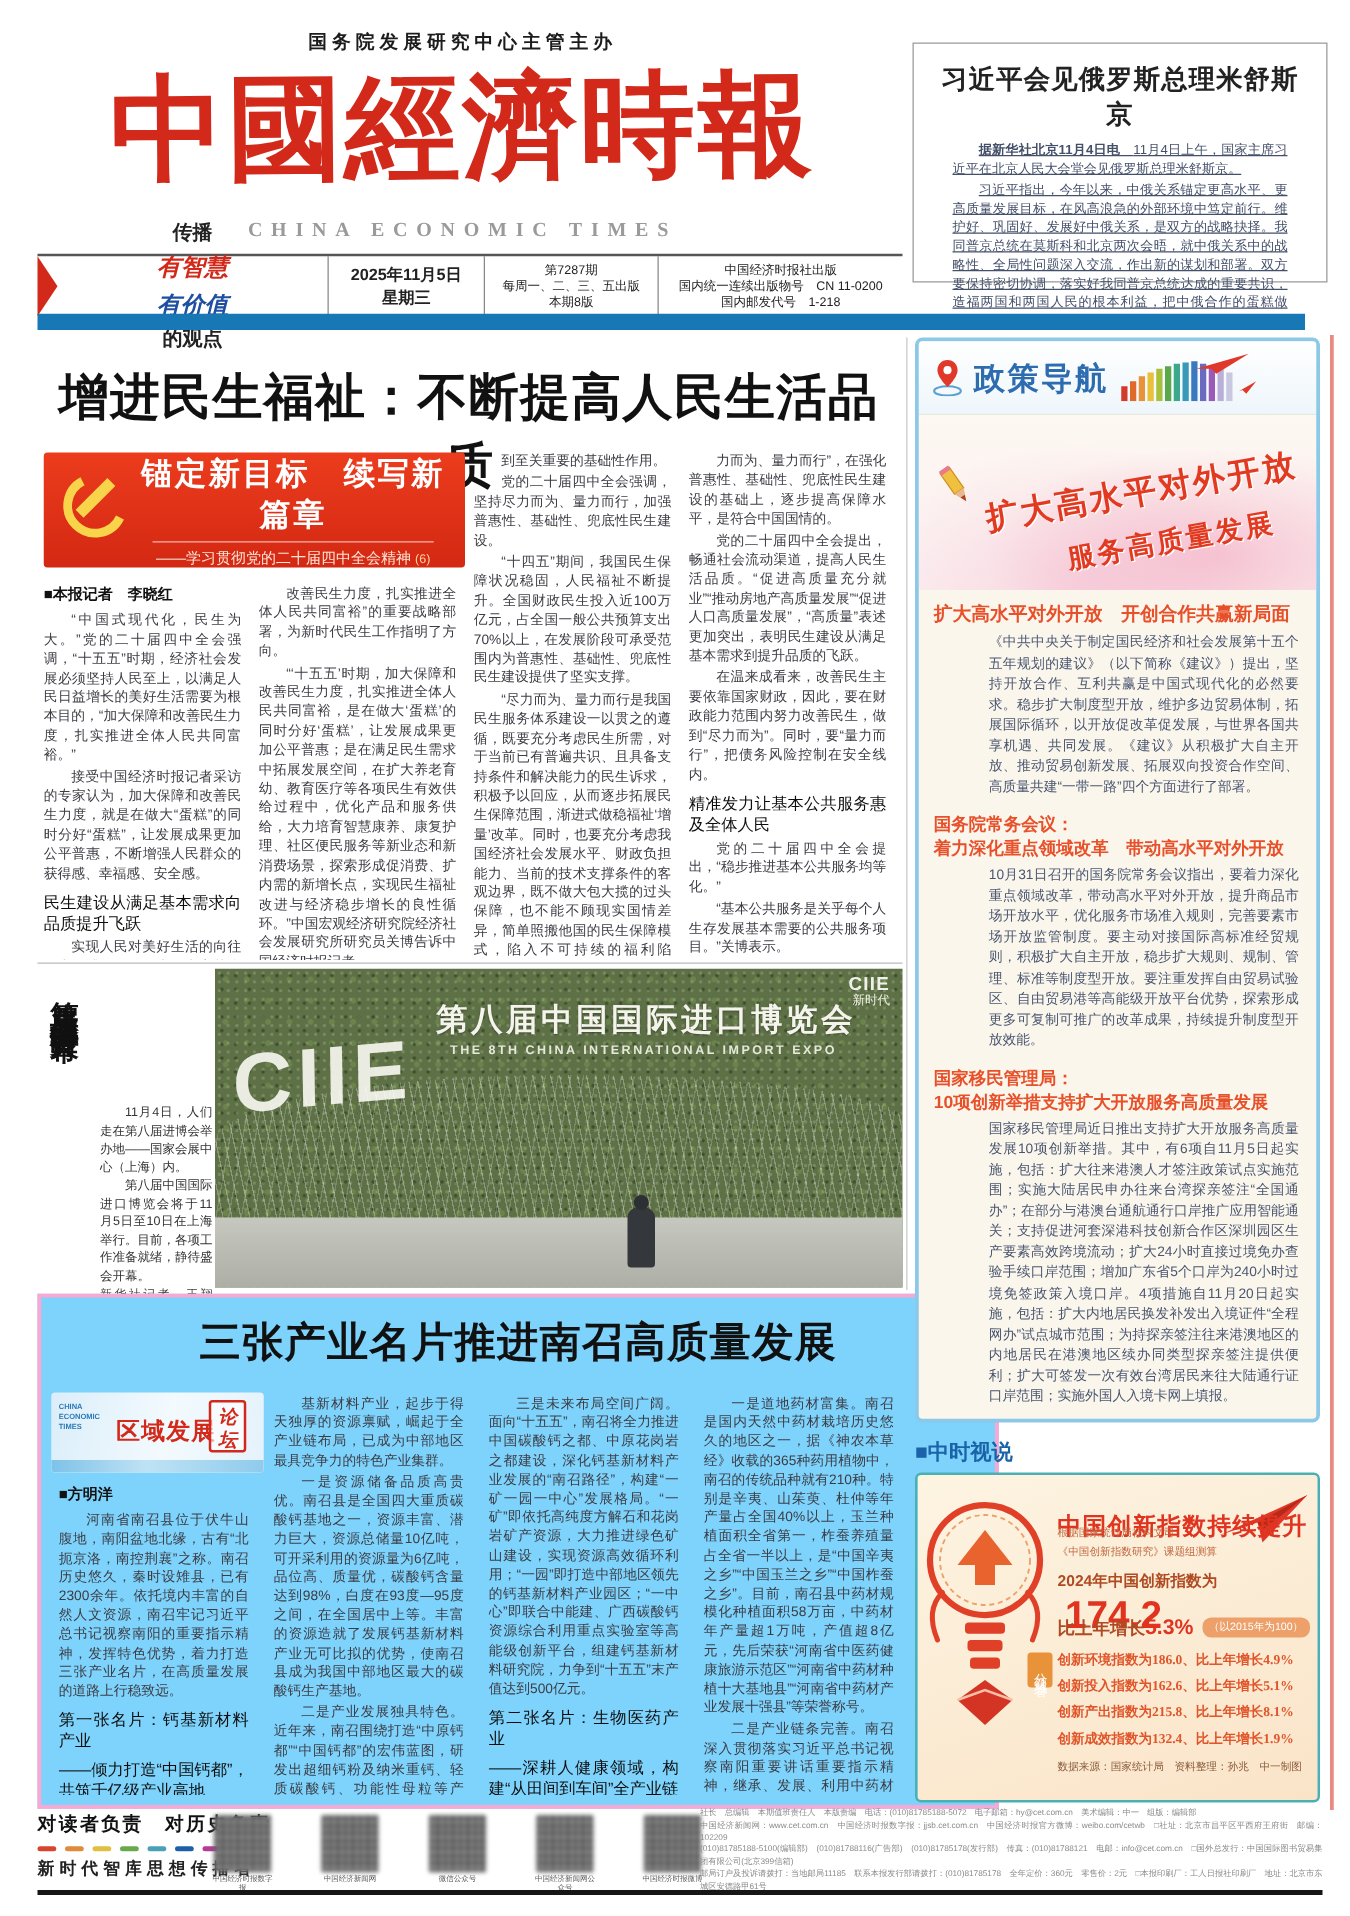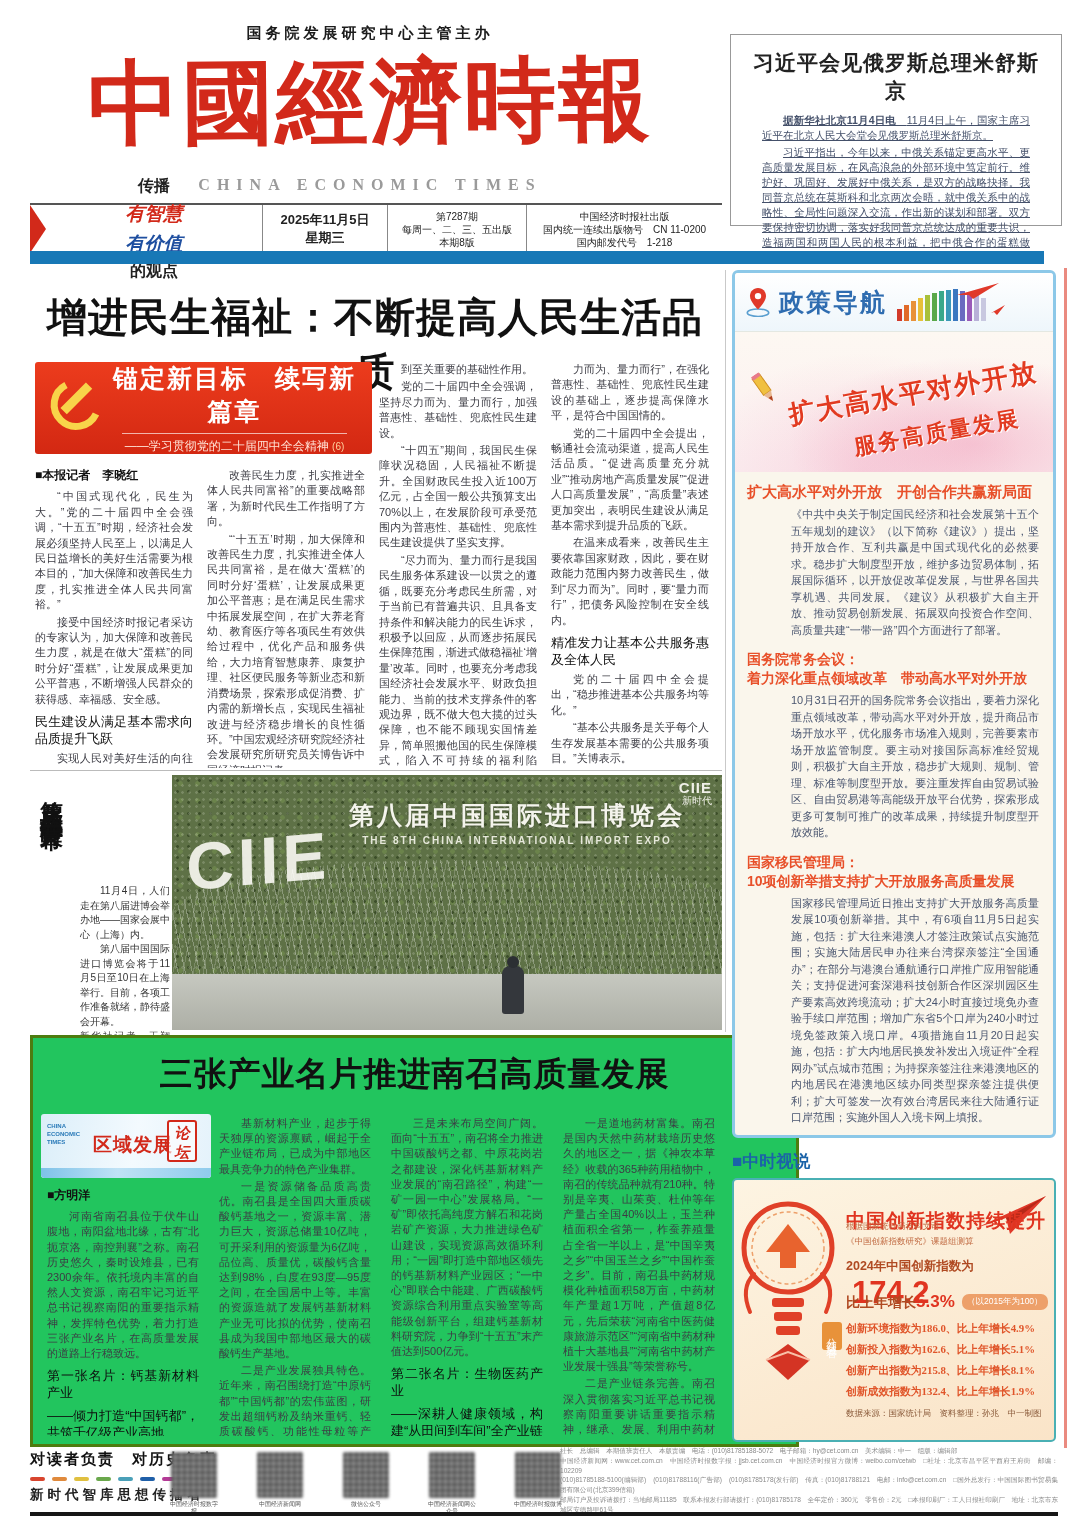--- a/index.html
+++ b/index.html
@@ -57,34 +57,34 @@
   .photo-credit{margin-top:5px;text-indent:0 !important;font-size:9.5px;color:#444;}
   .photo{top:775px;left:172px;width:550px;height:255px;background-color:#5e7146;overflow:hidden;
          background-image:radial-gradient(rgba(235,240,220,.20) 1px,transparent 1.6px),
                           radial-gradient(rgba(18,36,8,.45) 1px,transparent 1.7px),
                           radial-gradient(rgba(120,150,80,.5) 2px,transparent 2.6px);
          background-size:7px 7px,11px 11px,17px 17px;}
   .photo-big{position:absolute;top:48px;left:14px;font-size:66px;font-weight:bold;color:#f2f2ea;
              letter-spacing:4px;transform:rotate(-5deg) skewX(-4deg);opacity:.95;}
   .photo-cn{position:absolute;top:24px;left:150px;width:390px;text-align:center;font-size:25px;font-weight:bold;
             color:#f4f4ec;letter-spacing:3px;text-shadow:0 1px 2px rgba(0,0,0,.35);}
-  .photo-en{position:absolute;top:60px;left:150px;width:390px;text-align:center;font-size:10px;font-weight:bold;
-            color:#e6e8da;letter-spacing:2px;}
+  .photo-en{position:absolute;top:60px;left:150px;width:390px;font-size:10px;font-weight:bold;
+            color:#e6e8da;letter-spacing:2px;padding-left:38px;}
   .photo-logo{position:absolute;top:6px;right:10px;text-align:right;color:#f0f0e8;line-height:13px;}
   .photo-logo .l1{font-size:15px;font-weight:bold;letter-spacing:1px;}
   .photo-logo .l2{font-size:10px;}
   .net{position:absolute;bottom:50px;left:0;width:100%;height:120px;
        background:repeating-linear-gradient(78deg,rgba(255,255,255,.28) 0 1px,transparent 1px 7px),
                   repeating-linear-gradient(100deg,rgba(255,255,255,.18) 0 1px,transparent 1px 10px);
        border-radius:100% 100% 0 0/90% 60% 0 0;}
   .ground{position:absolute;bottom:0;left:0;width:100%;height:56px;background:linear-gradient(#c6c8c0,#adafa6);}
   .person-body{position:absolute;bottom:16px;left:330px;width:22px;height:48px;background:#34373c;border-radius:8px 8px 3px 3px;}
   .person-head{position:absolute;bottom:62px;left:335px;width:12px;height:12px;background:#2c2f33;border-radius:50%;}
   
-  .regional{top:1035px;left:30px;width:769px;height:412px;border:3px solid #4d7c0f;background:#22c55e;box-sizing:border-box;}
+  .regional{top:1035px;left:30px;width:769px;height:412px;border:3px solid #f9a8d4;background:#7dd3fc;box-sizing:border-box;}
   .reg-title{position:absolute;top:14px;left:0;width:100%;text-align:center;font-size:33px;font-weight:900;
              font-family:"Liberation Serif",serif;color:#111;letter-spacing:1px;}
   .forum-logo{position:absolute;top:76px;left:8px;width:170px;height:64px;
               background:linear-gradient(100deg,#dbeef9 0%,#f3fafe 55%,#e4f2fb 100%);border-radius:3px;overflow:hidden;}
   .forum-brand{position:absolute;top:8px;left:6px;width:52px;font-size:6px;line-height:8px;color:#2a7ab8;font-weight:bold;}
   .forum-label{position:absolute;top:18px;left:52px;font-size:19px;font-weight:bold;color:#d2291a;letter-spacing:1px;}
   .forum-label2{position:absolute;top:6px;left:126px;width:30px;height:42px;border:2px solid #d2291a;border-radius:3px;
                 color:#d2291a;font-size:15px;font-weight:bold;text-align:center;line-height:19px;
                 font-family:"DejaVu Serif",serif;font-style:italic;padding-top:2px;box-sizing:border-box;background:rgba(255,255,255,.6);}
   .forum-wave{position:absolute;bottom:0;left:0;width:100%;height:10px;

